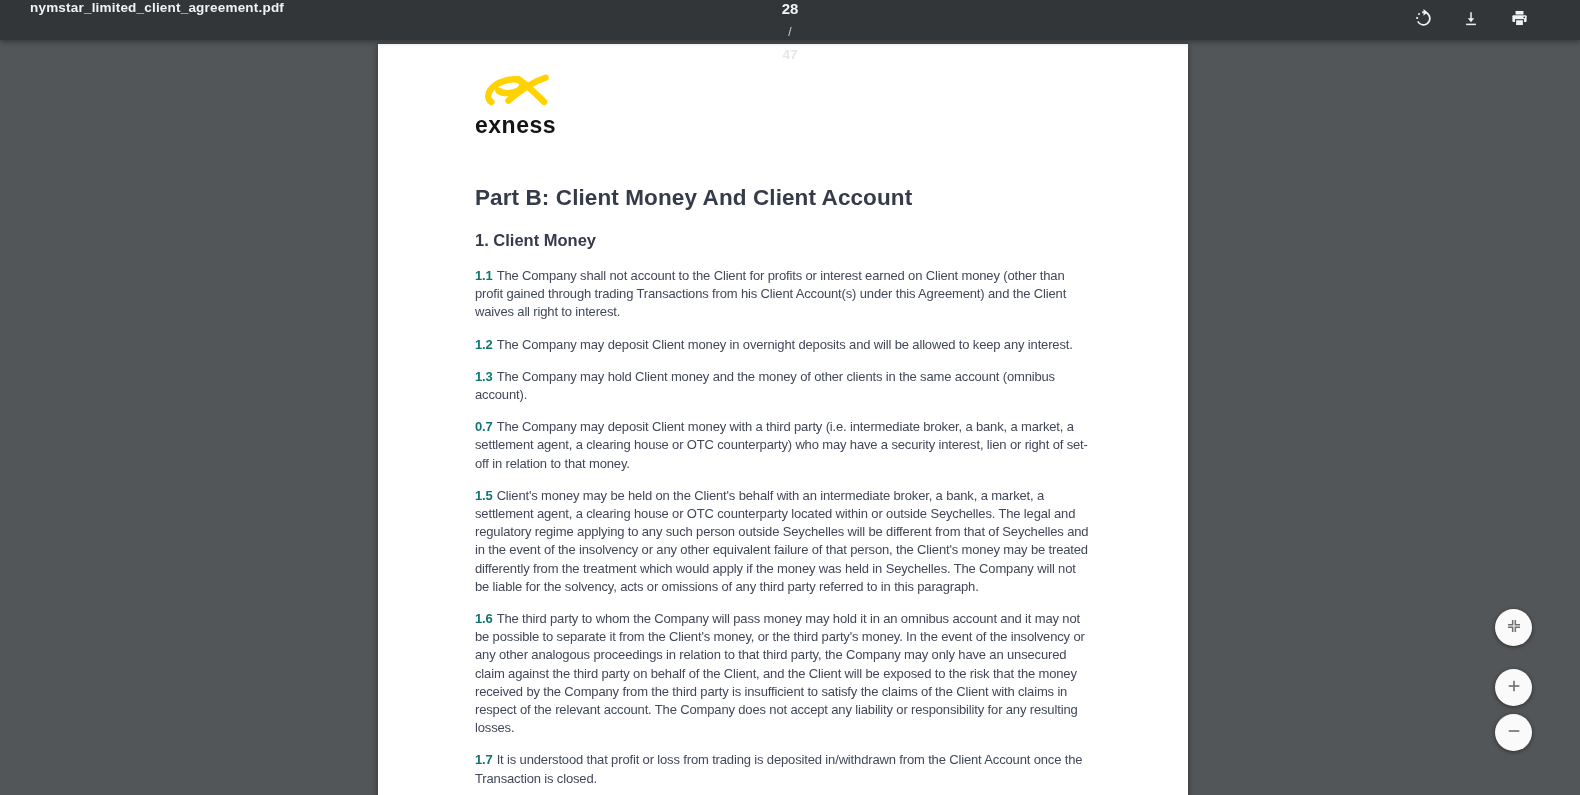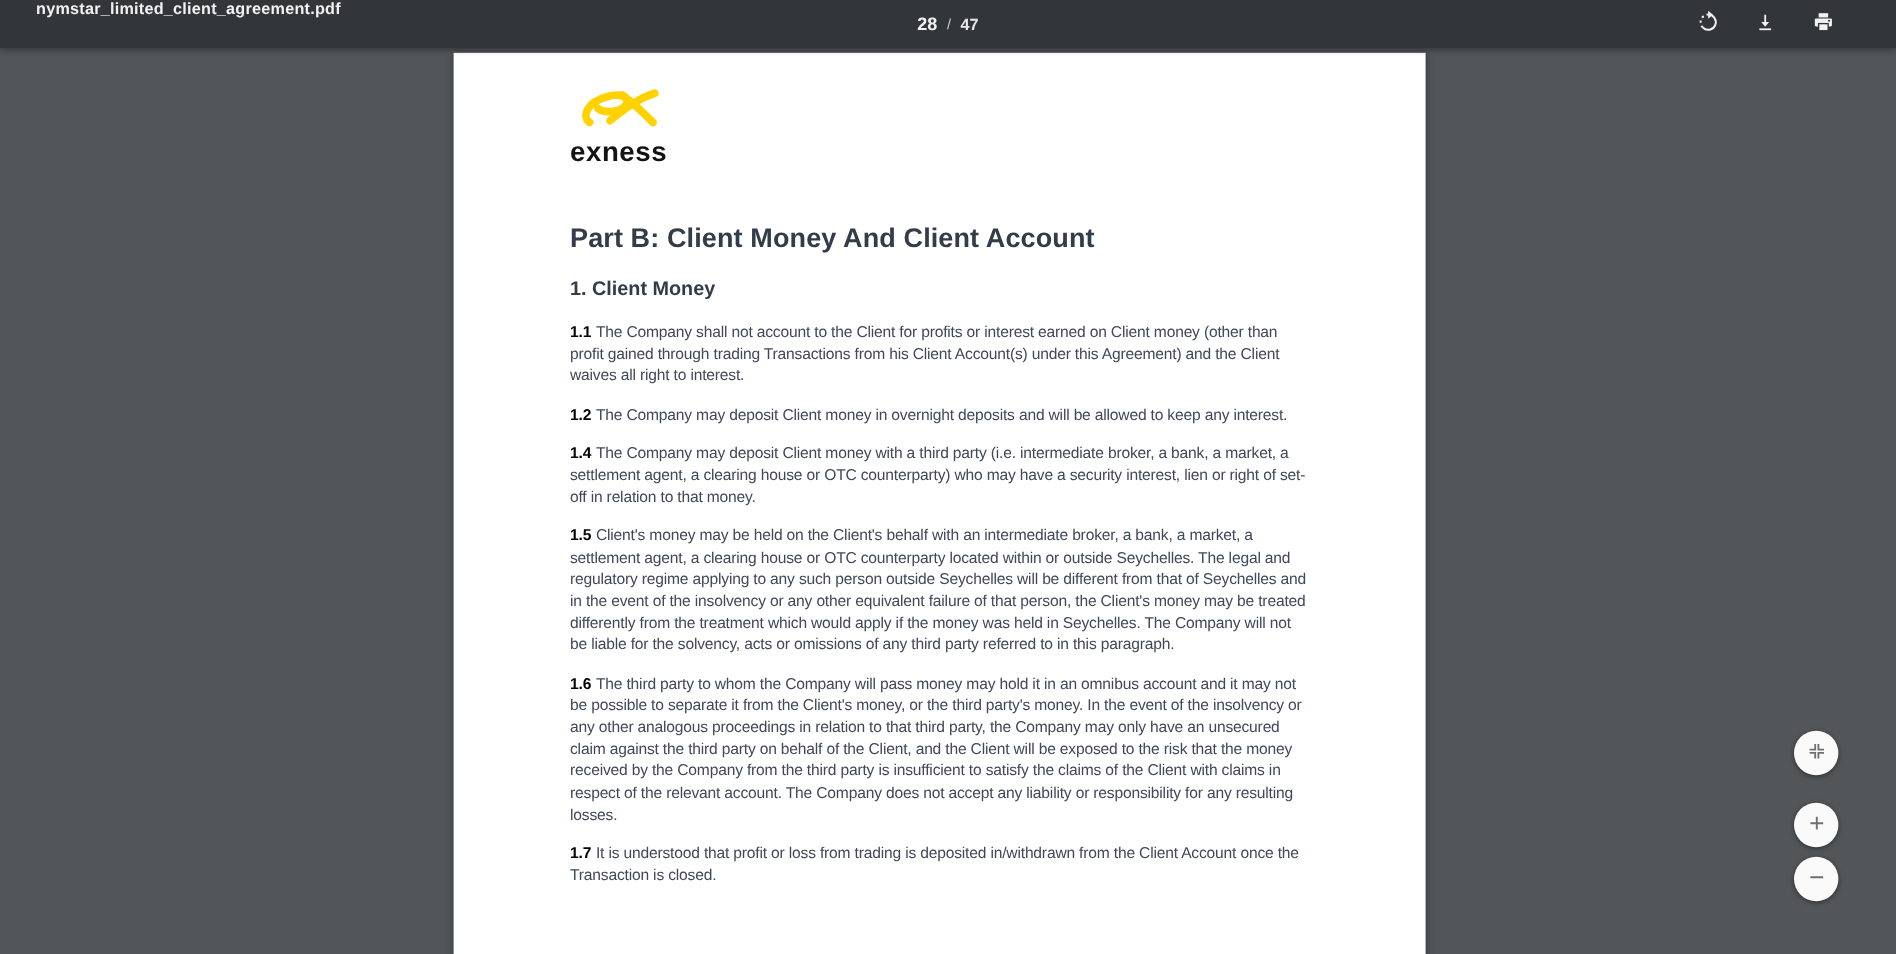--- a/index.html
+++ b/index.html
@@ -21,20 +21,21 @@
   .filename {
     margin-left:30px;
     color:#f1f1f1; font-size:13.5px; font-weight:bold;
     letter-spacing:.2px;
   }
   .page-indicator {
     position:absolute; left:50%; top:0; height:40px;
     transform:translateX(-50%);
     display:flex; align-items:center; gap:8px;
     color:#f1f1f1;
+    flex-direction:column;
   }
   .page-indicator .cur { font-size:15px; font-weight:bold; }
   .page-indicator .sep { font-size:12px; color:#cfcfcf; }
   .page-indicator .total { font-size:13.5px; font-weight:bold; color:#e6e6e6; }
   .tb-actions {
     position:absolute; right:50px; top:0; height:40px;
     display:flex; align-items:center; gap:26px;
   }
   .tb-btn {
     width:22px; height:22px; display:flex; align-items:center; justify-content:center;
@@ -73,21 +74,21 @@
     margin-top:20px;
     font-size:16.5px; font-weight:800; color:#343b49;
   }
   .clauses p {
     width:618px;
     margin-top:14px;
     font-size:13px; line-height:18.2px; letter-spacing:-0.15px;
     color:#414859;
   }
   .clauses p:first-child { margin-top:17px; }
-  .clause-num { font-weight:bold; color:#000000; margin-right:4px; }
+  .clause-num { font-weight:bold; color:#0f766e; margin-right:4px; }
 
   
   .fab {
     position:absolute; width:37px; height:37px; border-radius:50%;
     background:#fafafa;
     box-shadow:0 1px 4px rgba(0,0,0,.45);
     display:flex; align-items:center; justify-content:center;
     border:none; cursor:pointer; z-index:30;
   }
   .fab-fit  { left:1495px; top:609px; }
@@ -154,21 +155,22 @@
         <div class="logo-word">exness</div>
       </div>
     </div>
 
     <div class="doc-title">Part B: Client Money And Client Account</div>
     <div class="doc-section">1. Client Money</div>
 
     <div class="clauses">
       <p><span class="clause-num">1.1</span><span>The Company shall not account to the Client for profits or interest earned on Client money (other than profit gained through trading Transactions from his Client Account(s) under this Agreement) and the Client waives all right to interest.</span></p>
       <p><span class="clause-num">1.2</span><span>The Company may deposit Client money in overnight deposits and will be allowed to keep any interest.</span></p>
-      <p><span class="clause-num">1.4</span><span>The Company may deposit Client money with a third party (i.e. intermediate broker, a bank, a market, a settlement agent, a clearing house or OTC counterparty) who may have a security interest, lien or right of set-off in relation to that money.</span></p>
+      <p><span class="clause-num">1.3</span><span>The Company may hold Client money and the money of other clients in the same account (omnibus account).</span></p>
+      <p><span class="clause-num">0.7</span><span>The Company may deposit Client money with a third party (i.e. intermediate broker, a bank, a market, a settlement agent, a clearing house or OTC counterparty) who may have a security interest, lien or right of set-off in relation to that money.</span></p>
       <p><span class="clause-num">1.5</span><span>Client's money may be held on the Client's behalf with an intermediate broker, a bank, a market, a settlement agent, a clearing house or OTC counterparty located within or outside Seychelles. The legal and regulatory regime applying to any such person outside Seychelles will be different from that of Seychelles and in the event of the insolvency or any other equivalent failure of that person, the Client's money may be treated differently from the treatment which would apply if the money was held in Seychelles. The Company will not be liable for the solvency, acts or omissions of any third party referred to in this paragraph.</span></p>
       <p><span class="clause-num">1.6</span><span>The third party to whom the Company will pass money may hold it in an omnibus account and it may not be possible to separate it from the Client's money, or the third party's money. In the event of the insolvency or any other analogous proceedings in relation to that third party, the Company may only have an unsecured claim against the third party on behalf of the Client, and the Client will be exposed to the risk that the money received by the Company from the third party is insufficient to satisfy the claims of the Client with claims in respect of the relevant account. The Company does not accept any liability or responsibility for any resulting losses.</span></p>
       <p><span class="clause-num">1.7</span><span>It is understood that profit or loss from trading is deposited in/withdrawn from the Client Account once the Transaction is closed.</span></p>
     </div>
 
   </div>
 </div>
 
 <button class="fab fab-fit">
   <span>

